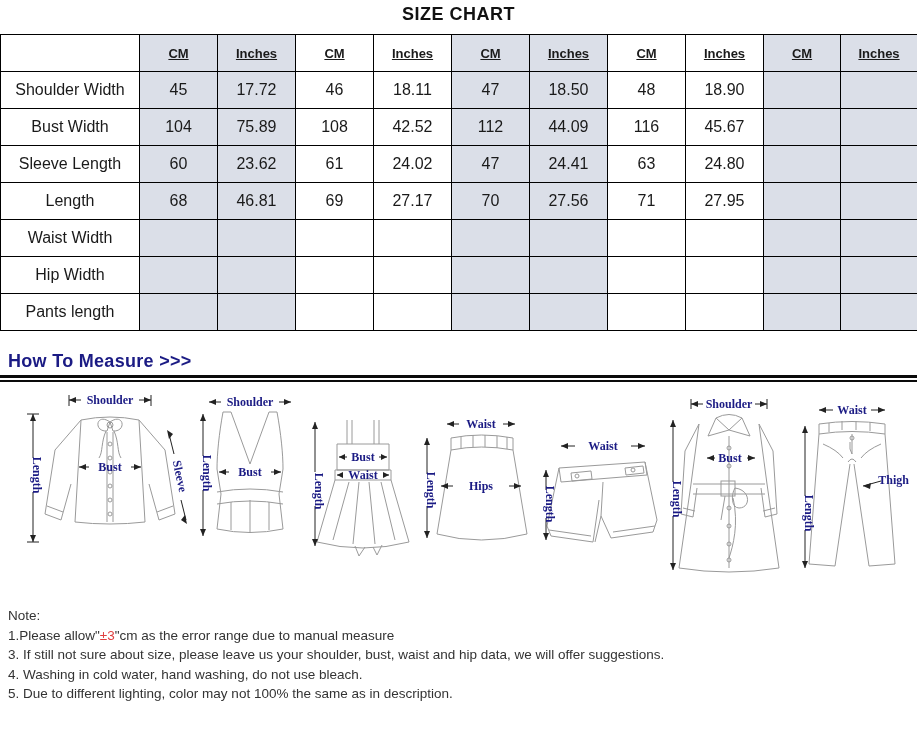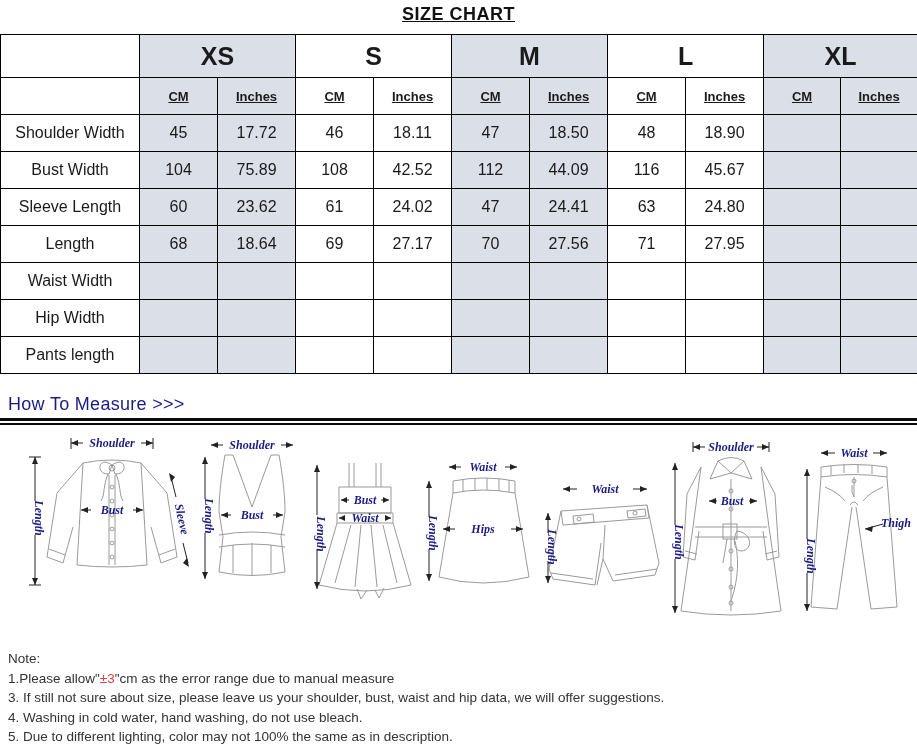--- a/index.html
+++ b/index.html
@@ -1,30 +1,30 @@
 <!DOCTYPE html>
 <html><head>
 <meta charset="utf-8">
 <style>
   html,body{margin:0;padding:0;background:#fff;}
   .page{width:917px;height:754px;background:#fff;font-family:"Liberation Sans",sans-serif;overflow:hidden;}
-  .title{height:30px;padding-top:4px;text-align:center;font-size:18px;font-weight:bold;color:#111;letter-spacing:.5px;text-decoration:underline;}
+  .title{height:30px;padding-top:4px;text-align:center;font-size:18px;font-weight:bold;color:#111;letter-spacing:.5px;}
   table.tbl{border-collapse:collapse;width:917px;table-layout:fixed;}
   table.tbl td{border:1px solid #000;text-align:center;vertical-align:middle;color:#1a1a1a;overflow:hidden;padding:0;}
   tr.size-row td{height:42px;}
   tr.unit-row td{height:36px;}
   tr.data-row td{height:36px;}
   td.sh{background:#dbdfe8;}
   td.size{font-size:25px;font-weight:bold;color:#fe0000;}
   td.unit{font-size:13px;font-weight:bold;text-decoration:underline;}
   td.rowlab{font-size:16px;}
   td.val{font-size:16px;}
-  .measure-head{margin:20px 0 3px 8px;font-size:18px;font-weight:normal;color:#1b1b84;letter-spacing:.3px;}
+  .measure-head{margin:20px 0 3px 8px;font-size:18px;font-weight:bold;color:#1b1b84;letter-spacing:.3px;}
   .rule{border-top:3px solid #0a0a0a;border-bottom:2px solid #0a0a0a;height:2px;margin:0;}
-  .figures{display:flex;justify-content:flex-end;align-items:flex-start;padding:6px 2px 0 20px;height:212px;font-style:italic;}
+  .figures{display:flex;justify-content:center;align-items:flex-start;padding:6px 2px 0 20px;height:212px;}
   .fig{flex:0 0 auto;}
   svg text{font-family:"Liberation Serif",serif;font-weight:bold;font-size:12px;fill:#1b1b84;}
   .g{stroke:#9a9a9a;fill:none;stroke-width:1;}
   .a{stroke:#222;fill:none;stroke-width:1;}
   .ah{fill:#222;stroke:none;}
   .notes{margin:6px 0 0 8px;font-size:13.5px;color:#333;line-height:19.5px;}
   .notes .red{color:#e03e3e;}
 </style>
 </head>
 <body>
@@ -41,28 +41,20 @@
         <col style="width:78px">
         <col style="width:78px">
       <col style="width:78px">
         <col style="width:78px">
         <col style="width:78px">
         <col style="width:78px">
       <col style="width:77px">
         <col style="width:77px">
     </colgroup>
     <tbody>
-        <tr class="size-row">
-      <td></td>
-      <td class="size sh" colspan="2">XS</td>
-      <td class="size" colspan="2">S</td>
-      <td class="size sh" colspan="2">M</td>
-      <td class="size" colspan="2">L</td>
-      <td class="size sh" colspan="2">XL</td>
-    </tr>
     <tr class="unit-row">
       <td></td>
       <td class="unit sh">CM</td>
       <td class="unit sh">Inches</td>
       <td class="unit">CM</td>
       <td class="unit">Inches</td>
       <td class="unit sh">CM</td>
       <td class="unit sh">Inches</td>
       <td class="unit">CM</td>
       <td class="unit">Inches</td>
@@ -104,21 +96,21 @@
       <td class="val sh">47</td>
       <td class="val sh">24.41</td>
       <td class="val">63</td>
       <td class="val">24.80</td>
       <td class="val sh"></td>
       <td class="val sh"></td>
     </tr>
     <tr class="data-row">
       <td class="rowlab">Length</td>
       <td class="val sh">68</td>
-      <td class="val sh">18.64</td>
+      <td class="val sh">46.81</td>
       <td class="val">69</td>
       <td class="val">27.17</td>
       <td class="val sh">70</td>
       <td class="val sh">27.56</td>
       <td class="val">71</td>
       <td class="val">27.95</td>
       <td class="val sh"></td>
       <td class="val sh"></td>
     </tr>
     <tr class="data-row">

